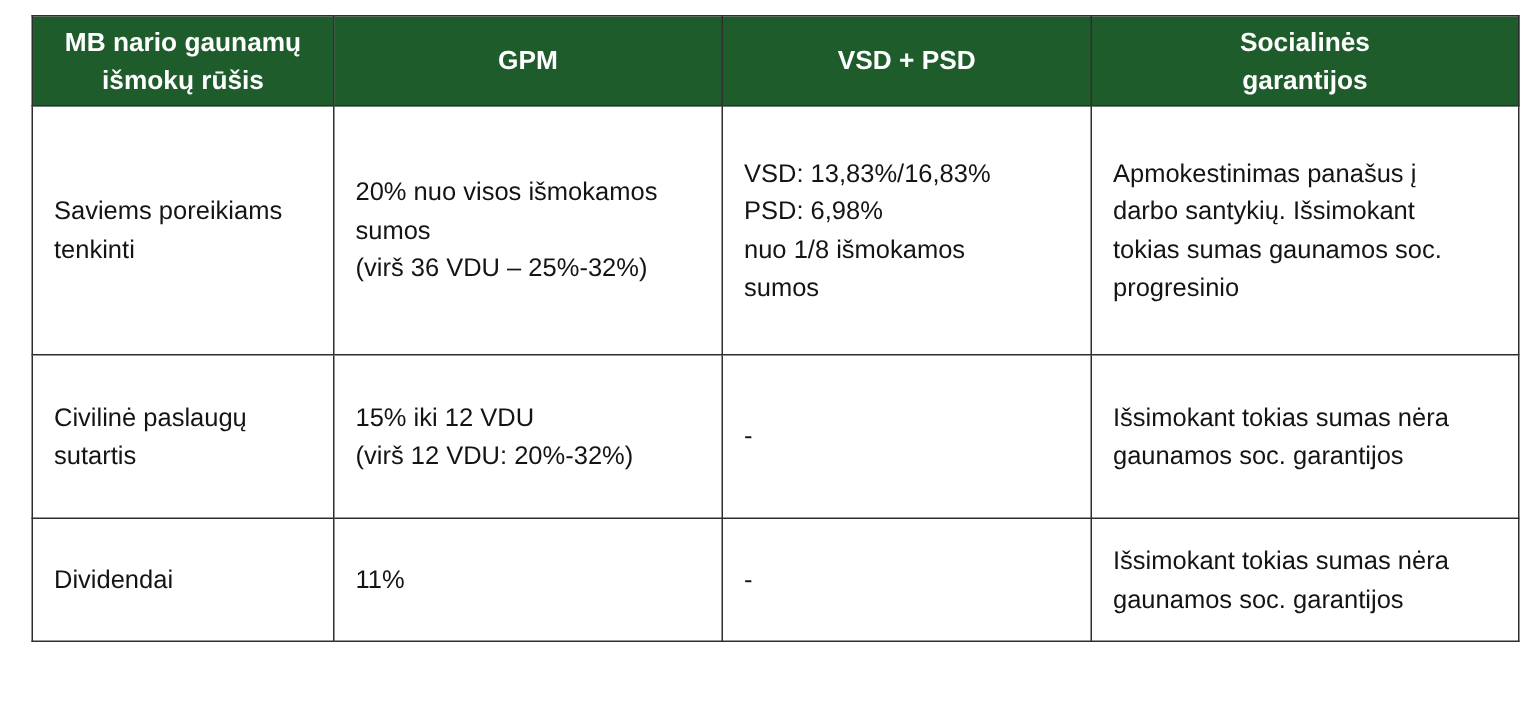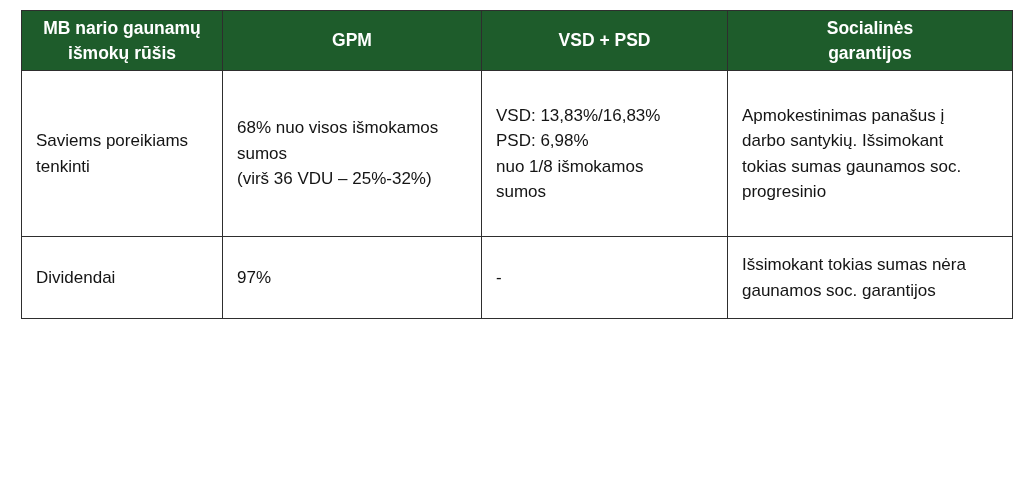--- a/index.html
+++ b/index.html
@@ -92,35 +92,44 @@
         <th>GPM</th>
         <th>VSD + PSD</th>
         <th>Socialinės
 garantijos</th>
       </tr>
     </thead>
     <tbody>
       <tr class="row-1">
         <td class="rowhead">Saviems poreikiams
 tenkinti</td>
-        <td>68% nuo visos išmokamos
+        <td>20% nuo visos išmokamos
 sumos
 (virš 36 VDU – 25%-32%)</td>
         <td>VSD: 13,83%/16,83%
 PSD: 6,98%
 nuo 1/8 išmokamos
 sumos</td>
         <td>Apmokestinimas panašus į
 darbo santykių. Išsimokant
 tokias sumas gaunamos soc.
 progresinio</td>
       </tr>
+      <tr class="row-2">
+        <td class="rowhead">Civilinė paslaugų
+sutartis</td>
+        <td>15% iki 12 VDU
+(virš 12 VDU: 20%-32%)</td>
+        <td>-</td>
+        <td>Išsimokant tokias sumas nėra
+gaunamos soc. garantijos</td>
+      </tr>
       <tr class="row-3">
         <td class="rowhead">Dividendai</td>
-        <td>97%</td>
+        <td>11%</td>
         <td>-</td>
         <td>Išsimokant tokias sumas nėra
 gaunamos soc. garantijos</td>
       </tr>
     </tbody>
   </table>
 
   <div class="signature">Rytis Valančiauskas |</div>
 
 </div>

